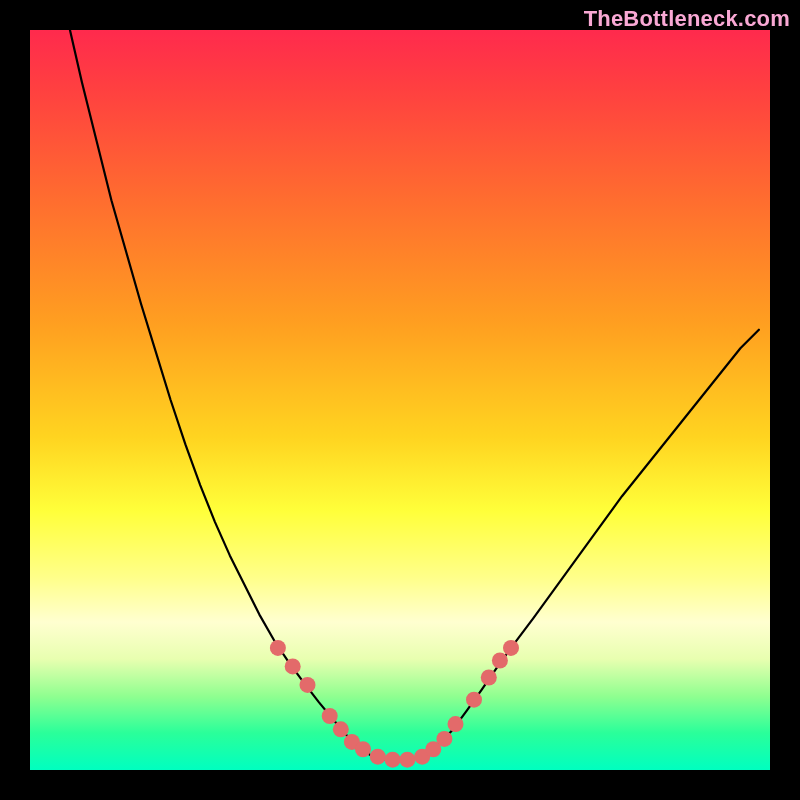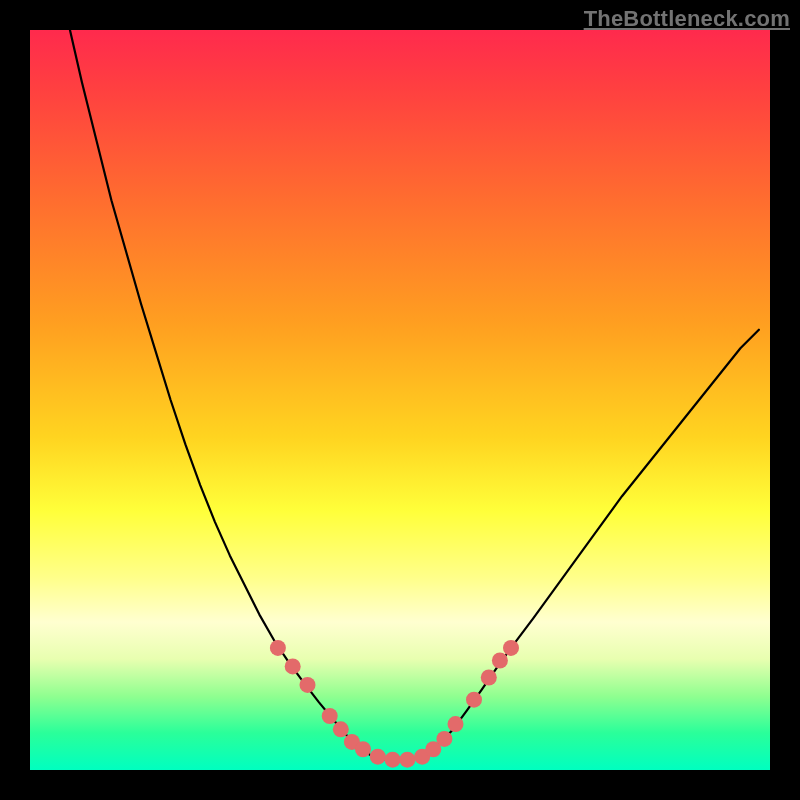--- a/index.html
+++ b/index.html
@@ -31,26 +31,25 @@
       #ffffd0 80%,
       #e8ffb0 85%,
       #90ff90 90%,
       #2aff9a 95%,
       #00ffc0 100%);
   }
   .watermark {
     position: absolute;
     top: 6px;
     right: 10px;
-    color: #737373;
+    color: #f9a8d4;
     font-size: 22px;
     font-weight: 600;
     letter-spacing: 0.2px;
     user-select: none;
-    text-decoration: underline;
   }
   svg.overlay {
     position: absolute;
     inset: 0;
     width: 100%;
     height: 100%;
   }
 </style>
 </head>
 <body>

